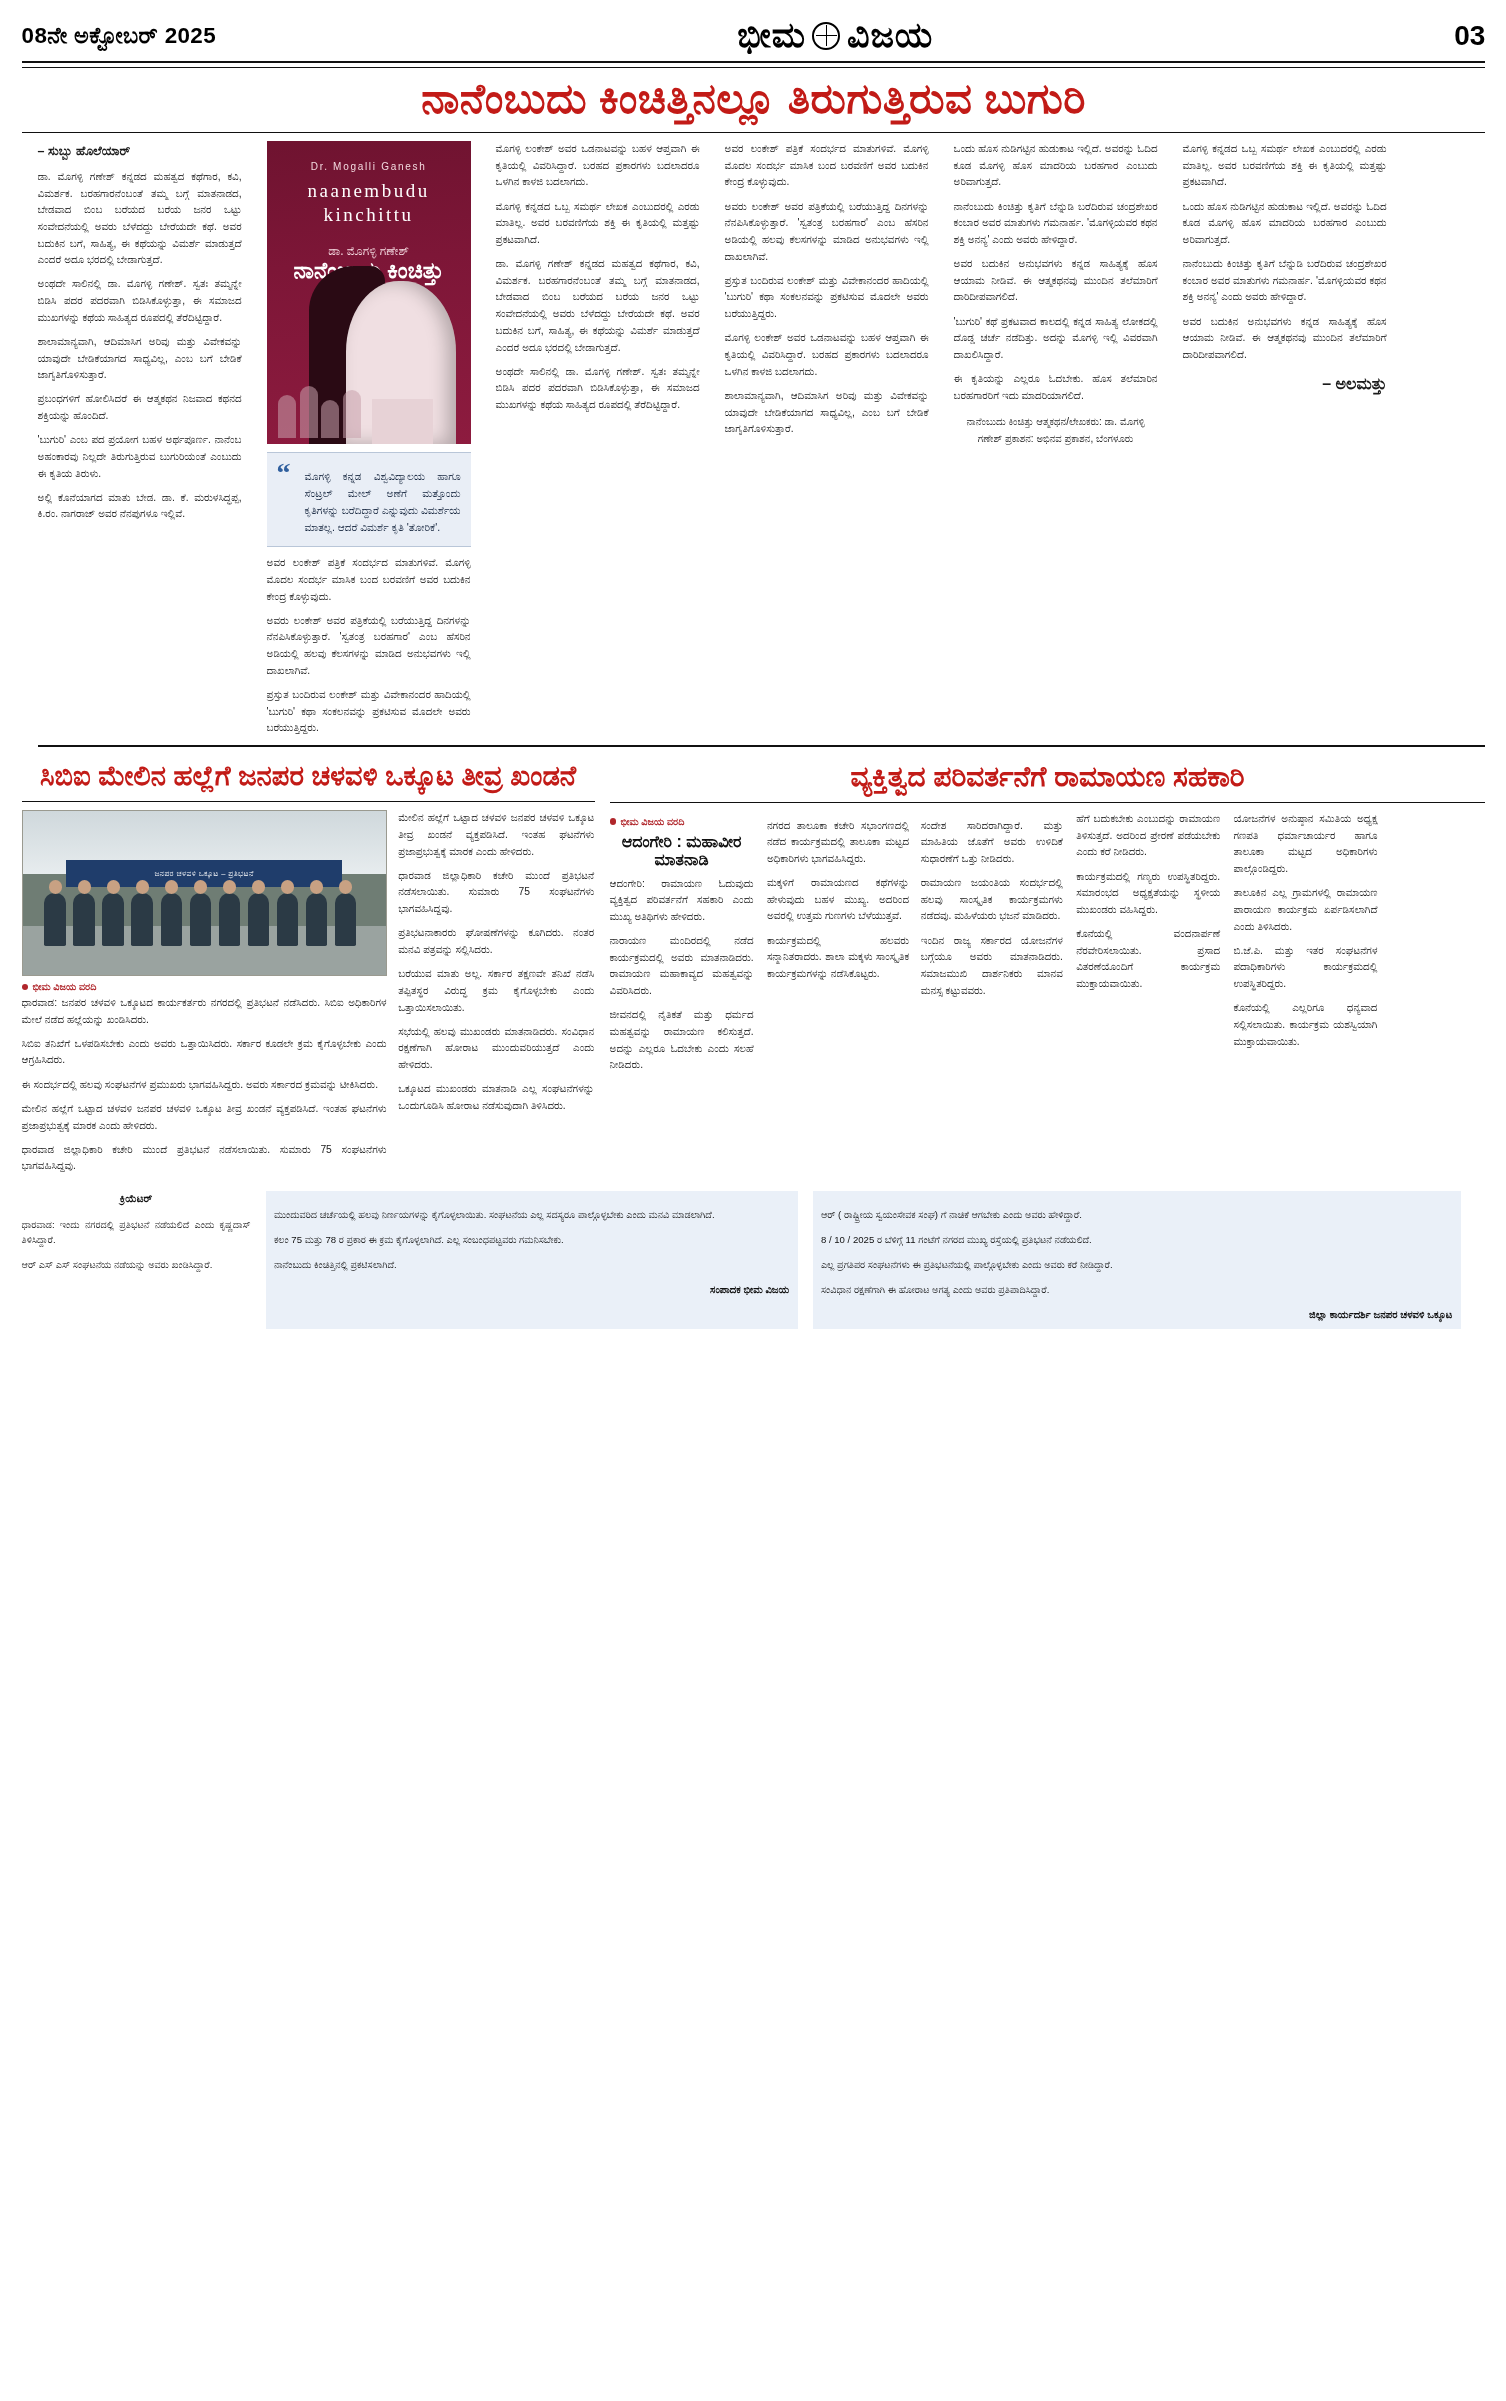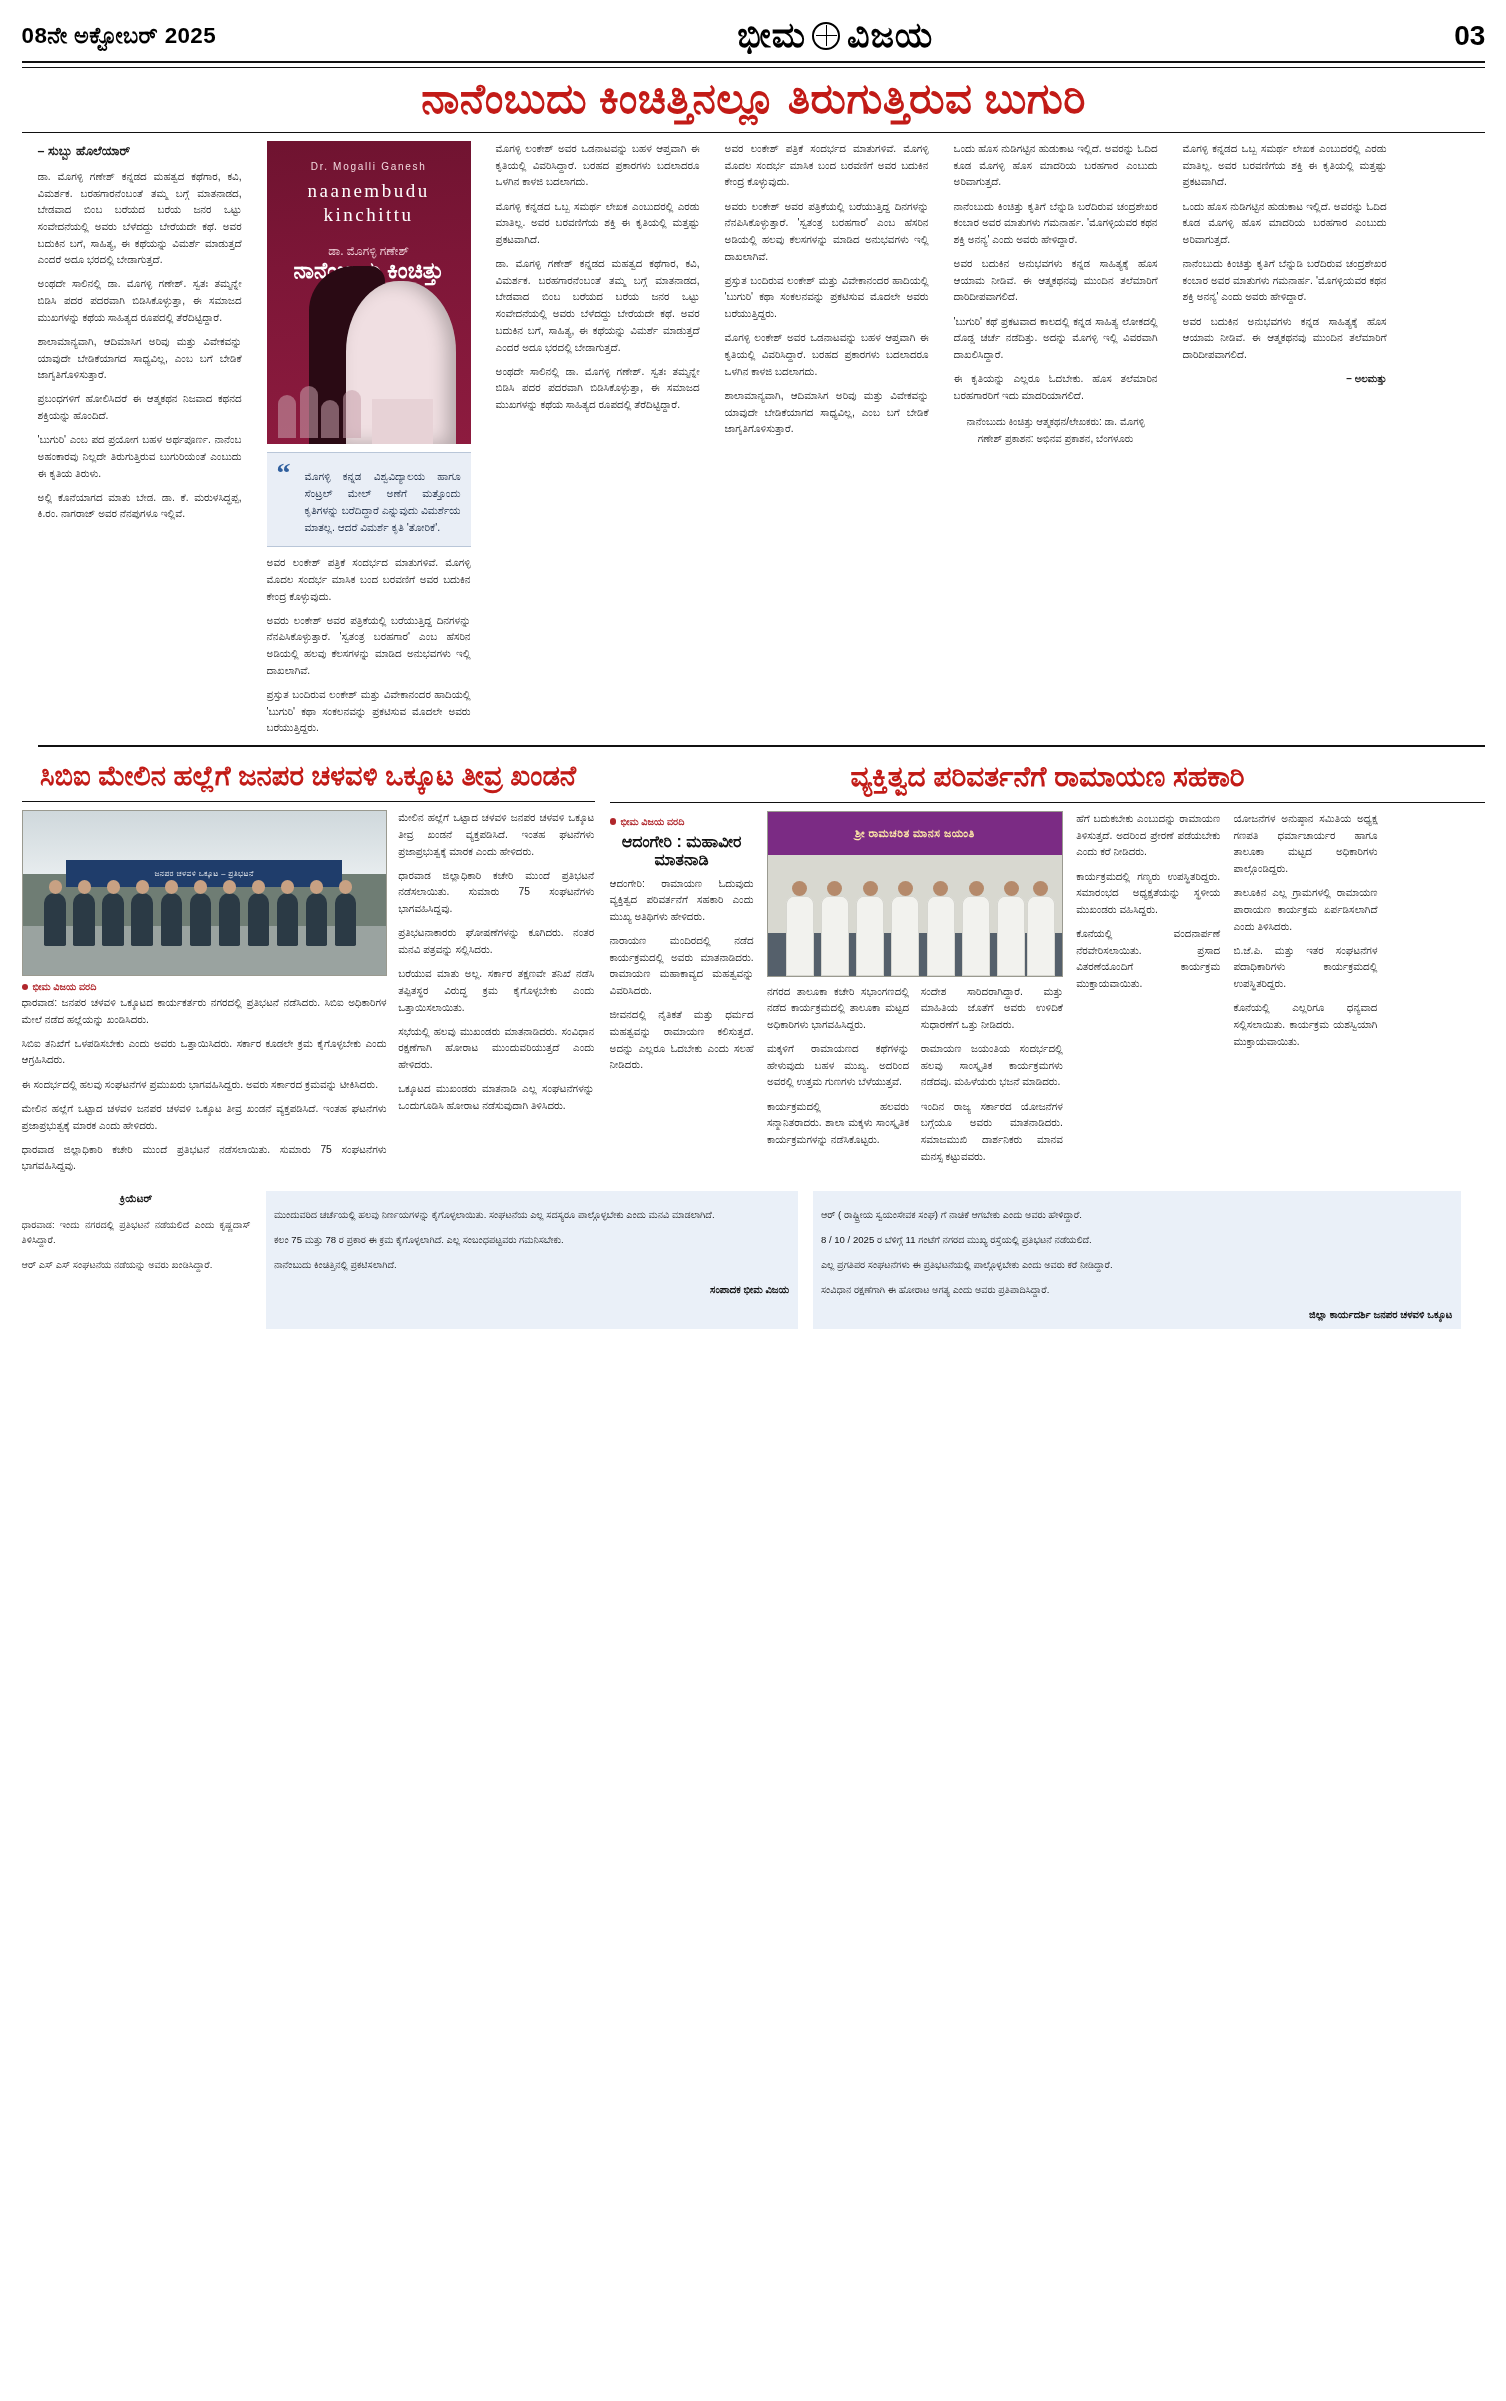--- a/index.html
+++ b/index.html
@@ -215,21 +215,21 @@
   }
   .sign-block {
     font-size: 10px;
     line-height: 1.7;
     text-align: center;
     margin-top: 8.3px;
   }
   .sign-name {
     text-align: right;
     font-weight: bold;
-    font-size: 10px;
+    font-size: 16px;
     margin-top: 6.6px;
   }
 
   
   .deck2 {
     display: flex;
     gap: 15px;
     padding-top: 10px;
   }
   .left-pack { width: 573px; }
@@ -486,34 +486,20 @@
           </div>
           <div class="small-cap">ಆದಂಗೇರಿ : ಮಹಾವೀರ ಮಾತನಾಡಿ</div>
           <div class="col">
             <p>ಆದಂಗೇರಿ: ರಾಮಾಯಣ ಓದುವುದು ವ್ಯಕ್ತಿತ್ವದ ಪರಿವರ್ತನೆಗೆ ಸಹಕಾರಿ ಎಂದು ಮುಖ್ಯ ಅತಿಥಿಗಳು ಹೇಳಿದರು.</p>
             <p>ನಾರಾಯಣ ಮಂದಿರದಲ್ಲಿ ನಡೆದ ಕಾರ್ಯಕ್ರಮದಲ್ಲಿ ಅವರು ಮಾತನಾಡಿದರು. ರಾಮಾಯಣ ಮಹಾಕಾವ್ಯದ ಮಹತ್ವವನ್ನು ವಿವರಿಸಿದರು.</p>
             <p>ಜೀವನದಲ್ಲಿ ನೈತಿಕತೆ ಮತ್ತು ಧರ್ಮದ ಮಹತ್ವವನ್ನು ರಾಮಾಯಣ ಕಲಿಸುತ್ತದೆ. ಅದನ್ನು ಎಲ್ಲರೂ ಓದಬೇಕು ಎಂದು ಸಲಹೆ ನೀಡಿದರು.</p>
           </div>
         </div>
 
         <div class="wide">
-          <div class="photo" style="width:296px;height:166px">
-            <div class="ph-stage">ಶ್ರೀ ರಾಮಚರಿತ ಮಾನಸ ಜಯಂತಿ</div>
-            <div class="ph-floor"></div>
-            <div class="ph-white">
-              <i style="left:6%"></i>
-                <i style="left:18%"></i>
-                <i style="left:30%"></i>
-              <i style="left:42%"></i>
-                <i style="left:54%"></i>
-                <i style="left:66%"></i>
-              <i style="left:78%"></i>
-                <i style="left:88%"></i>
-            </div>
-          </div>
           <div class="col" style="columns:2;column-gap:11.6px;padding-top:6.6px">
             <p>ನಗರದ ತಾಲೂಕಾ ಕಚೇರಿ ಸಭಾಂಗಣದಲ್ಲಿ ನಡೆದ ಕಾರ್ಯಕ್ರಮದಲ್ಲಿ ತಾಲೂಕಾ ಮಟ್ಟದ ಅಧಿಕಾರಿಗಳು ಭಾಗವಹಿಸಿದ್ದರು.</p>
             <p>ಮಕ್ಕಳಿಗೆ ರಾಮಾಯಣದ ಕಥೆಗಳನ್ನು ಹೇಳುವುದು ಬಹಳ ಮುಖ್ಯ. ಅದರಿಂದ ಅವರಲ್ಲಿ ಉತ್ತಮ ಗುಣಗಳು ಬೆಳೆಯುತ್ತವೆ.</p>
             <p>ಕಾರ್ಯಕ್ರಮದಲ್ಲಿ ಹಲವರು ಸನ್ಮಾನಿತರಾದರು. ಶಾಲಾ ಮಕ್ಕಳು ಸಾಂಸ್ಕೃತಿಕ ಕಾರ್ಯಕ್ರಮಗಳನ್ನು ನಡೆಸಿಕೊಟ್ಟರು.</p>
             <p>ಸಂದೇಶ ಸಾರಿದರಾಗಿದ್ದಾರೆ. ಮತ್ತು ಮಾಹಿತಿಯ ಜೊತೆಗೆ ಅವರು ಉಳಿದಿಕೆ ಸುಧಾರಣೆಗೆ ಒತ್ತು ನೀಡಿದರು.</p>
             <p>ರಾಮಾಯಣ ಜಯಂತಿಯ ಸಂದರ್ಭದಲ್ಲಿ ಹಲವು ಸಾಂಸ್ಕೃತಿಕ ಕಾರ್ಯಕ್ರಮಗಳು ನಡೆದವು. ಮಹಿಳೆಯರು ಭಜನೆ ಮಾಡಿದರು.</p>
             <p>ಇಂದಿನ ರಾಜ್ಯ ಸರ್ಕಾರದ ಯೋಜನೆಗಳ ಬಗ್ಗೆಯೂ ಅವರು ಮಾತನಾಡಿದರು. ಸಮಾಜಮುಖಿ ದಾರ್ಶನಿಕರು ಮಾನವ ಮನಸ್ಸ ಕಟ್ಟುವವರು.</p>
           </div>
         </div>
 

